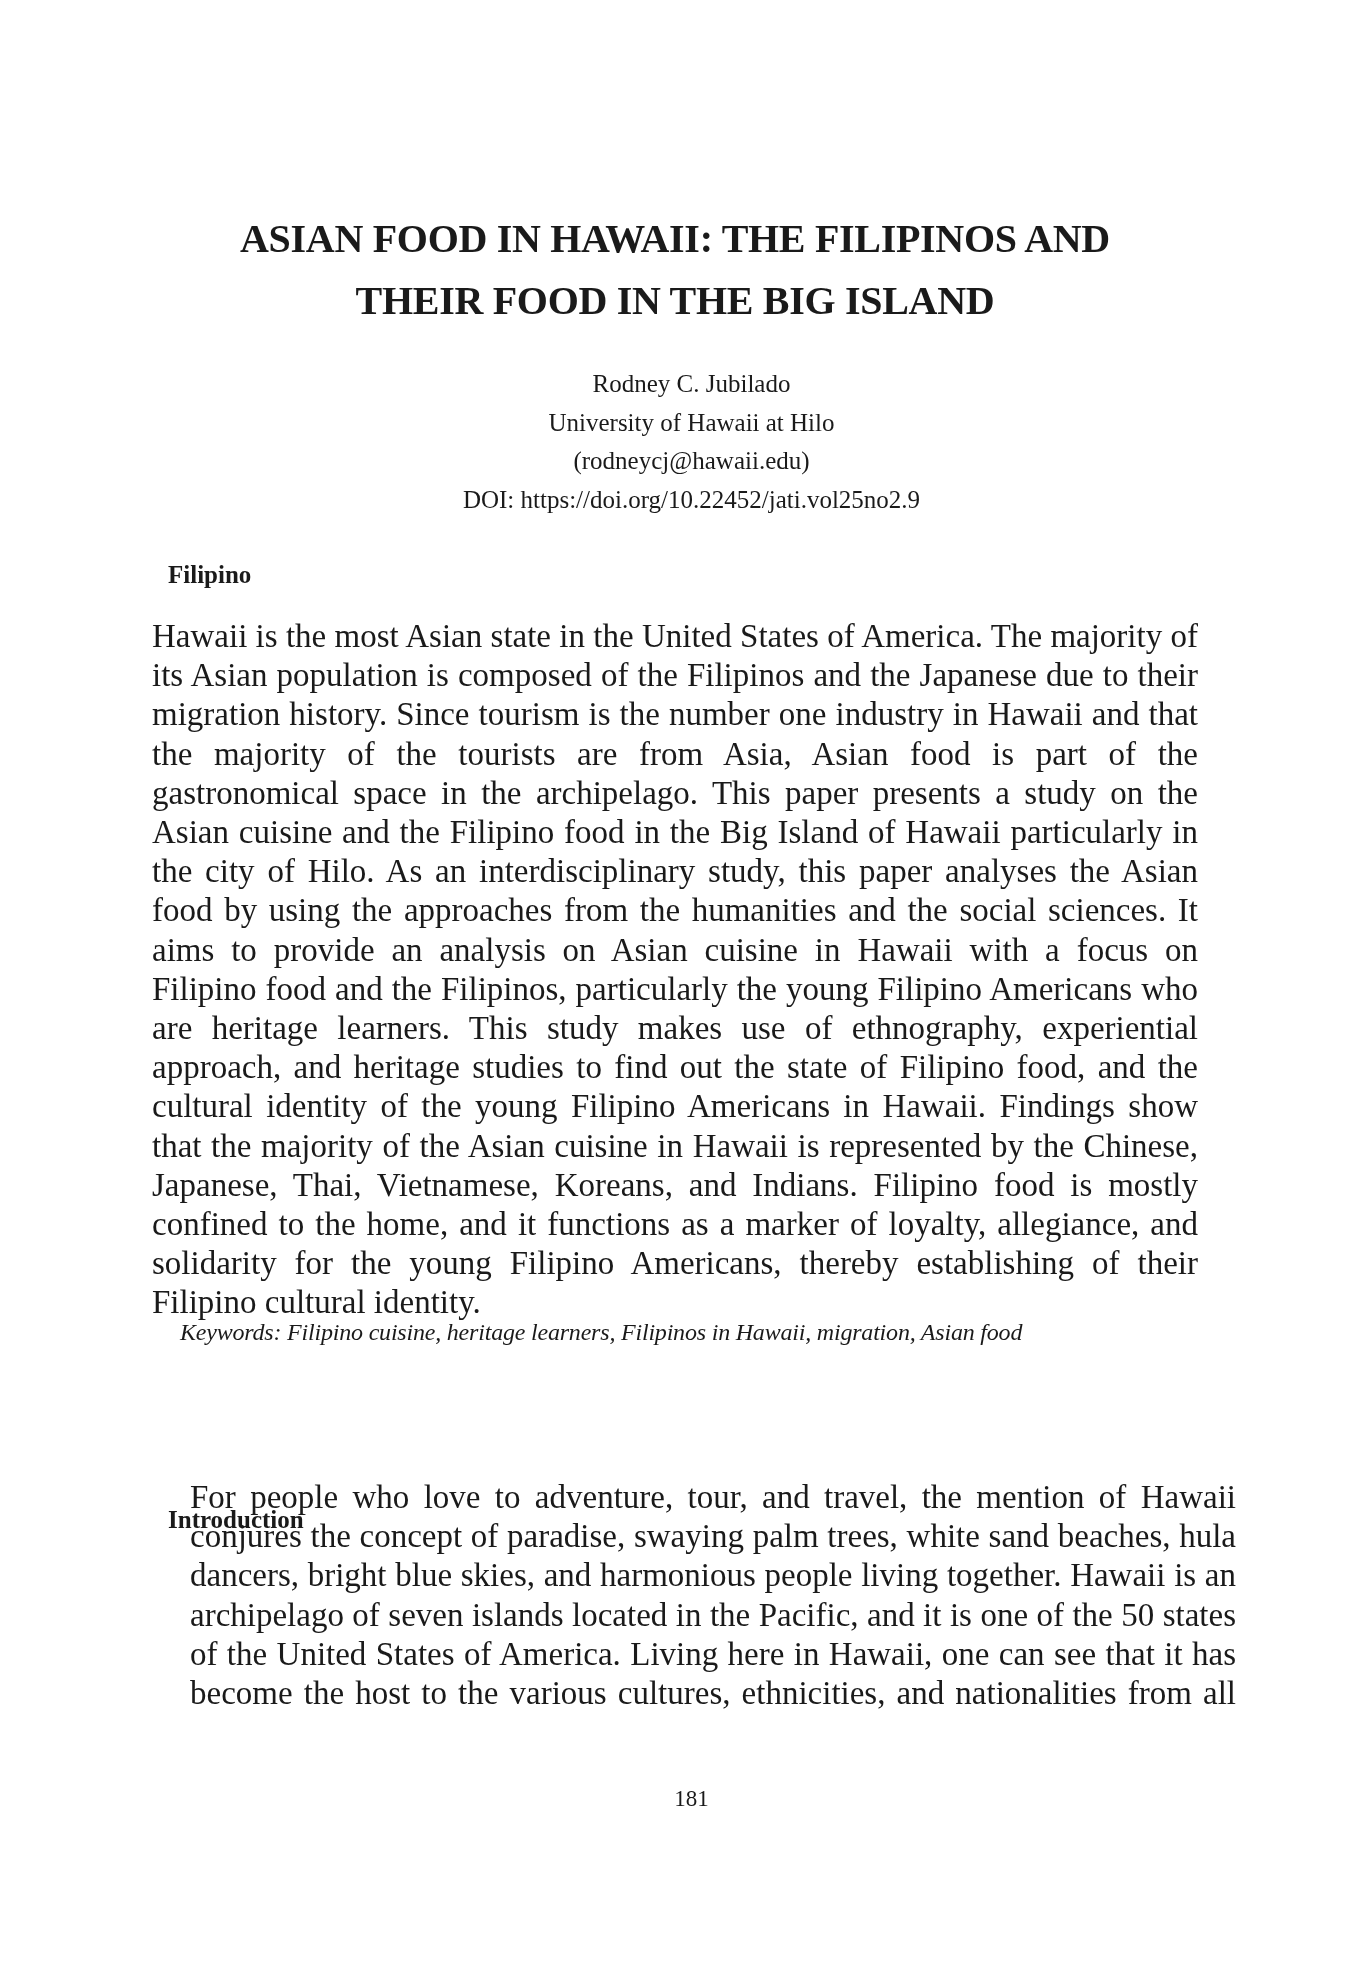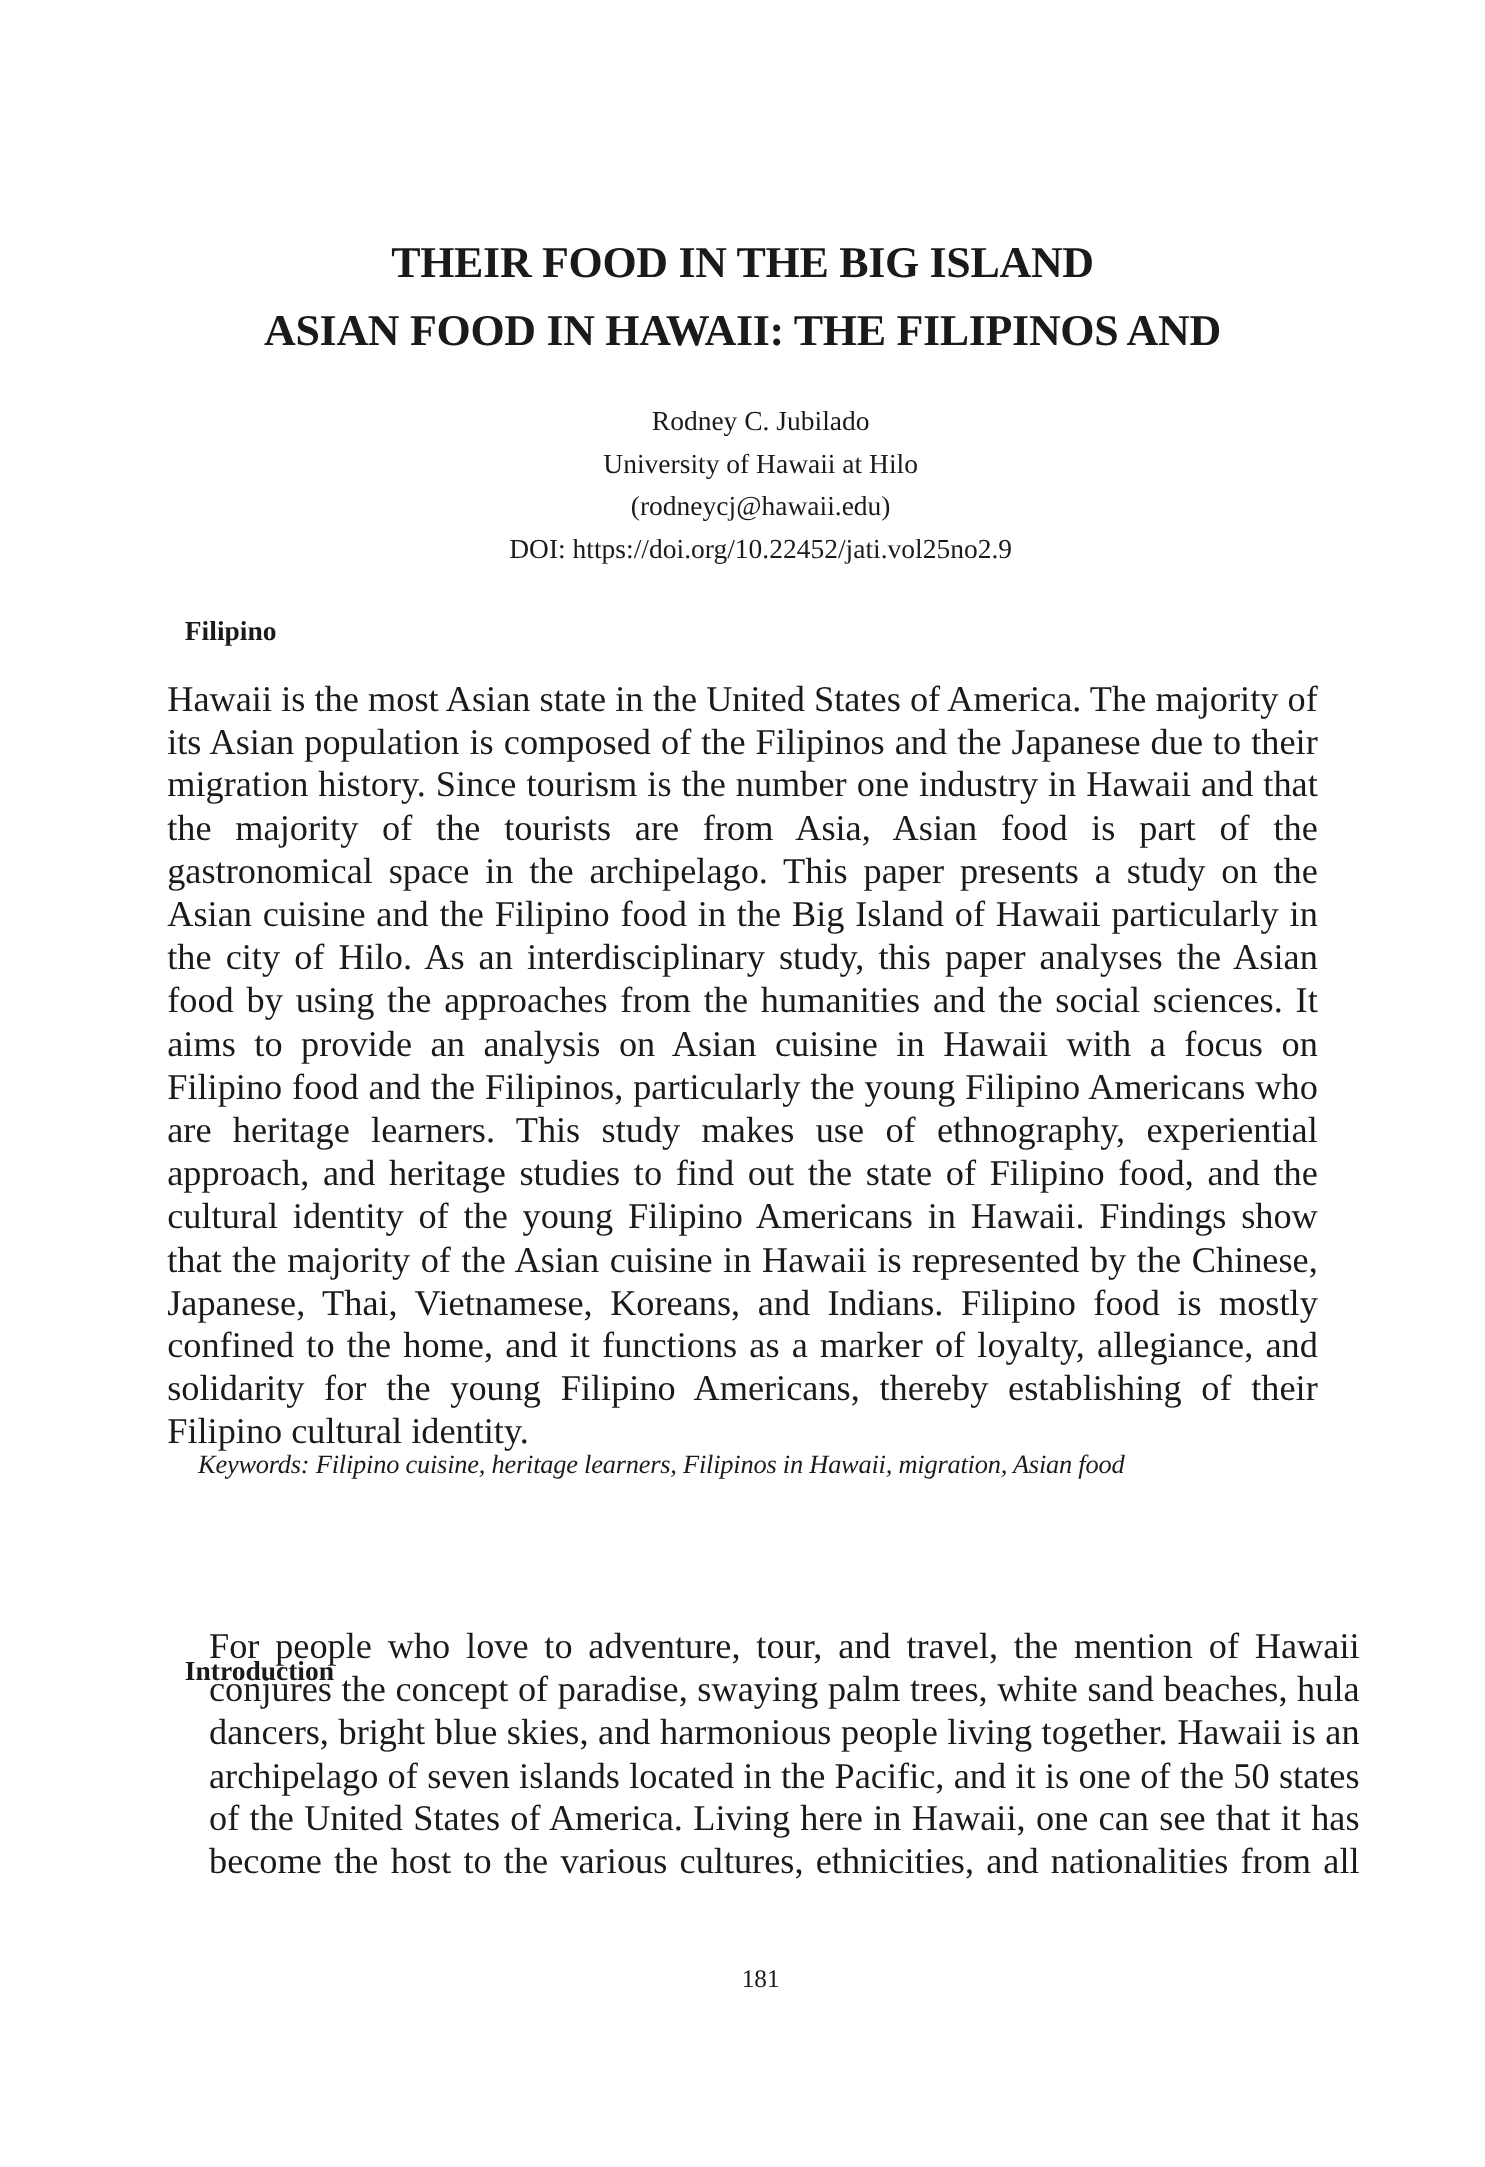--- a/index.html
+++ b/index.html
@@ -27,22 +27,22 @@
   .intro-body .last-line { text-align: left; }
   .page-number { position: absolute; left: 0; width: 1383px; top: 1786px; text-align: center; font-size: 23px; }
 </style>
 </head>
 <body>
 
 <div class="page">
 
 
   <h1 class="title">
+    <span>ASIAN FOOD IN HAWAII: THE FILIPINOS AND</span>
     <span>THEIR FOOD IN THE BIG ISLAND</span>
-    <span>ASIAN FOOD IN HAWAII: THE FILIPINOS AND</span>
   </h1>
 
   <div class="author-block">
     <span>Rodney C. Jubilado</span>
     <span>University of Hawaii at Hilo</span>
     <span>(rodneycj@hawaii.edu)</span>
     <span>DOI: https://doi.org/10.22452/jati.vol25no2.9</span>
   </div>
 
   <h2 class="section-heading abstract-heading">Filipino</h2>

